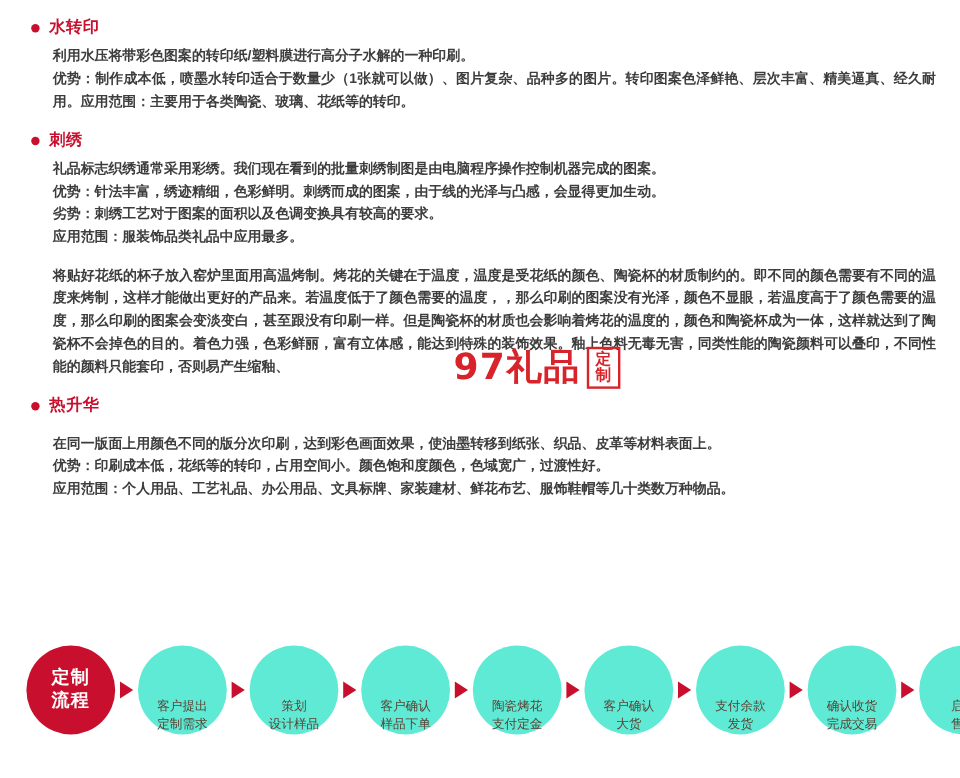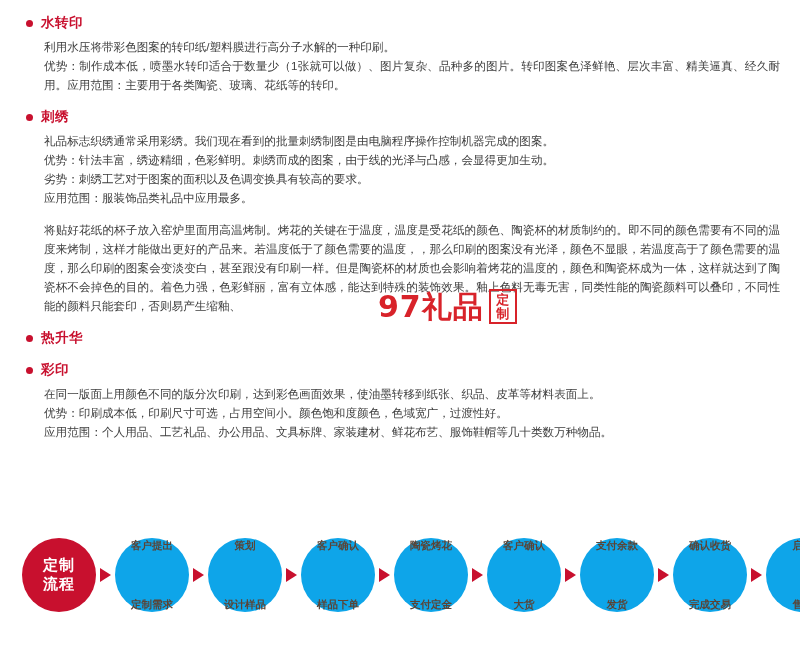--- a/index.html
+++ b/index.html
@@ -46,20 +46,21 @@
     letter-spacing: 0.5px;
   }
   .sec-body {
     padding-left: 22px;
     font-size: 11.6px;
     line-height: 1.62;
     color: #3d3d3d;
   }
   .sec-body p {
     margin: 0;
+    font-weight: bold;
   }
   .sec-body p.just {
     text-align: justify;
     text-justify: inter-ideograph;
   }
 
   
   .watermark {
     position: absolute;
     left: 378px;
@@ -113,31 +114,31 @@
     font-size: 15px;
     font-weight: bold;
     line-height: 1.25;
     flex: 0 0 auto;
     letter-spacing: 1px;
   }
   .flow-step {
     width: 74px;
     height: 74px;
     border-radius: 50%;
-    background: #0ea5e9;
+    background: #5eead4;
     color: #5a4436;
     display: flex;
     flex-direction: column;
     align-items: center;
-    justify-content: space-between;
+    justify-content: flex-end;
     font-size: 10.5px;
     line-height: 1.45;
     flex: 0 0 auto;
     text-align: center;
-    font-weight: bold;
+    font-weight: normal;
   }
   .arrow {
     width: 0;
     height: 0;
     border-top: 7px solid transparent;
     border-bottom: 7px solid transparent;
     border-left: 11px solid #c8102e;
     margin: 0 4px;
     flex: 0 0 auto;
   }
@@ -178,27 +179,23 @@
   </div>
 
   <div class="section">
     <div class="sec-head">
       <span class="bullet"></span>
       <span class="sec-title">热升华</span>
     </div>
   </div>
 
   <div class="section">
-    <div class="sec-head">
-      <span class="bullet"></span>
-      <span class="sec-title">彩印</span>
-    </div>
     <div class="sec-body">
       <p>在同一版面上用颜色不同的版分次印刷，达到彩色画面效果，使油墨转移到纸张、织品、皮革等材料表面上。</p>
-      <p>优势：印刷成本低，印刷尺寸可选，占用空间小。颜色饱和度颜色，色域宽广，过渡性好。</p>
+      <p>优势：印刷成本低，花纸等的转印，占用空间小。颜色饱和度颜色，色域宽广，过渡性好。</p>
       <p>应用范围：个人用品、工艺礼品、办公用品、文具标牌、家装建材、鲜花布艺、服饰鞋帽等几十类数万种物品。</p>
     </div>
   </div>
 
   <div class="watermark">
     <span class="wm-main">97礼品</span>
     <span class="wm-box">定制</span>
   </div>
 
   <div class="flow">

